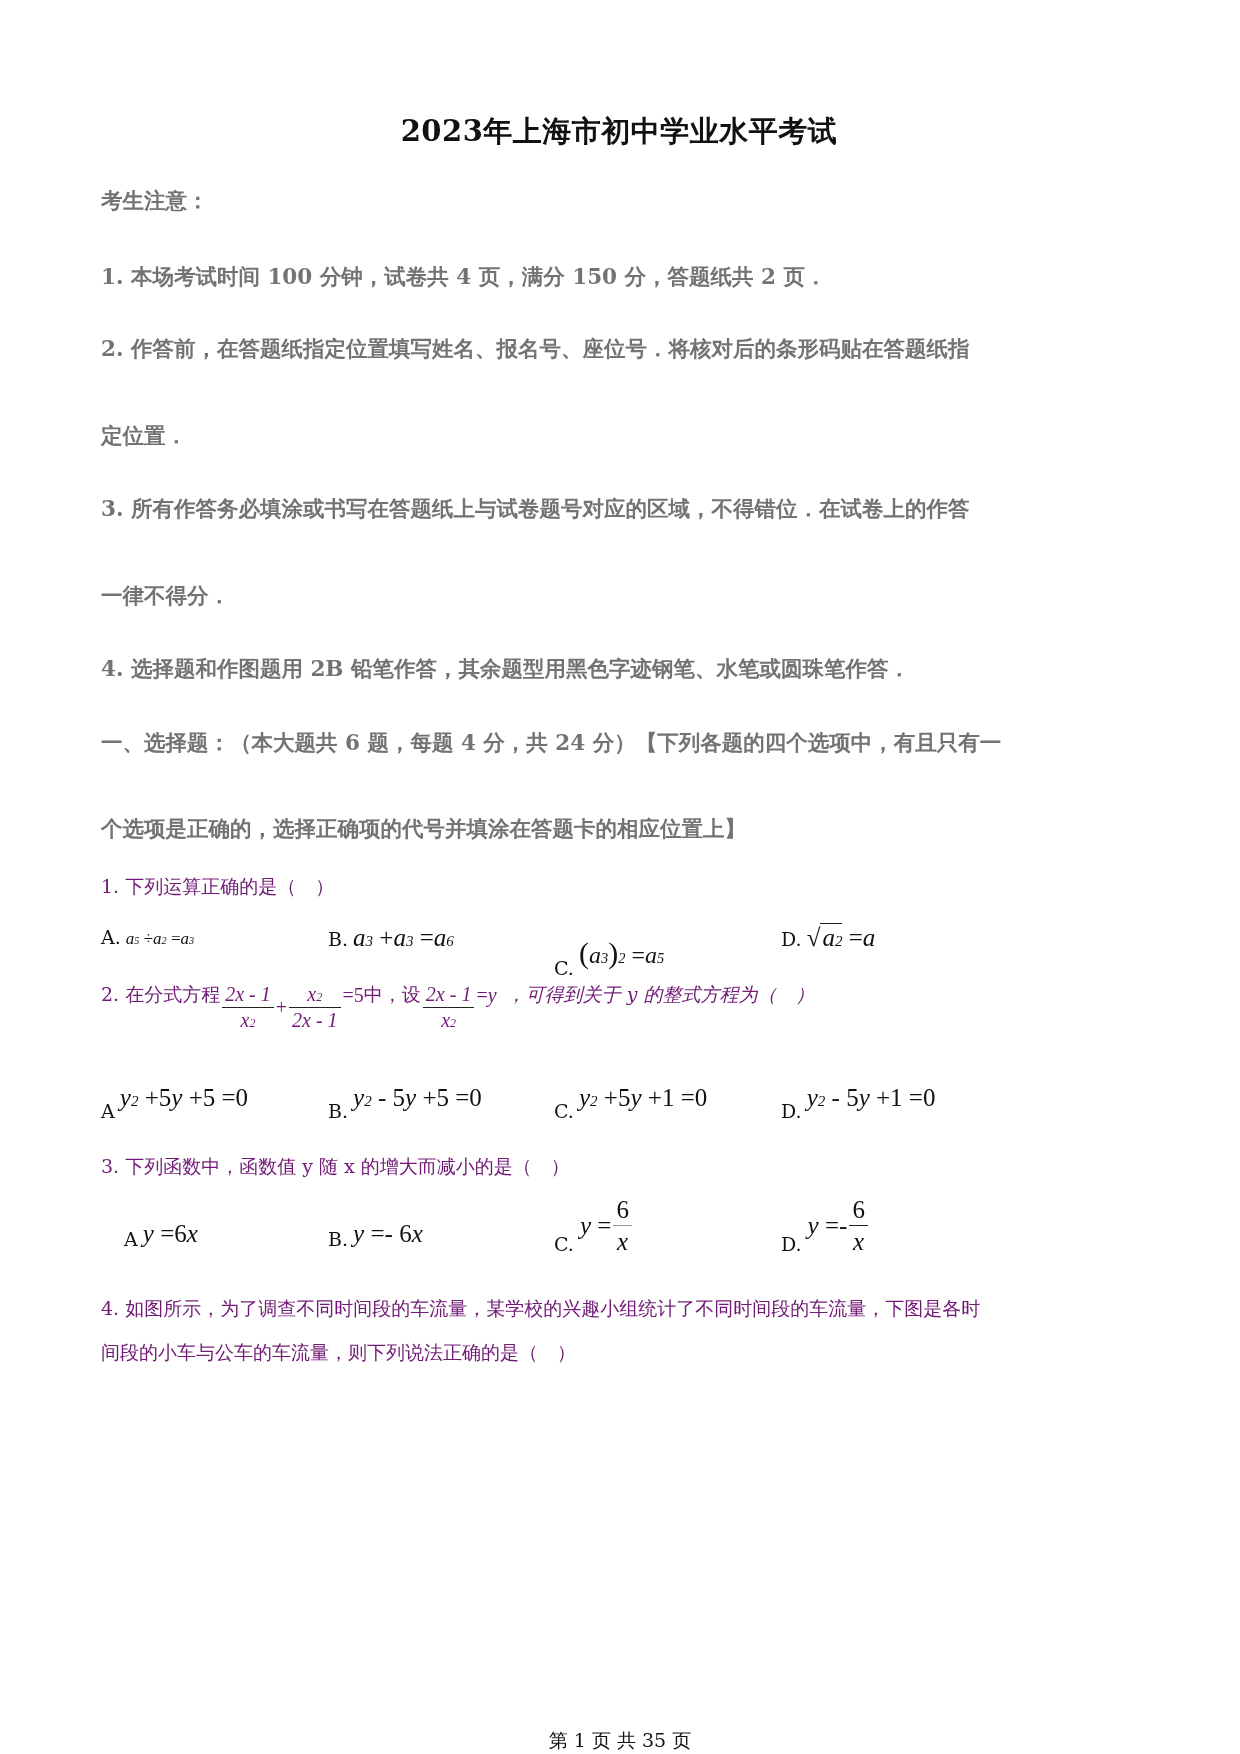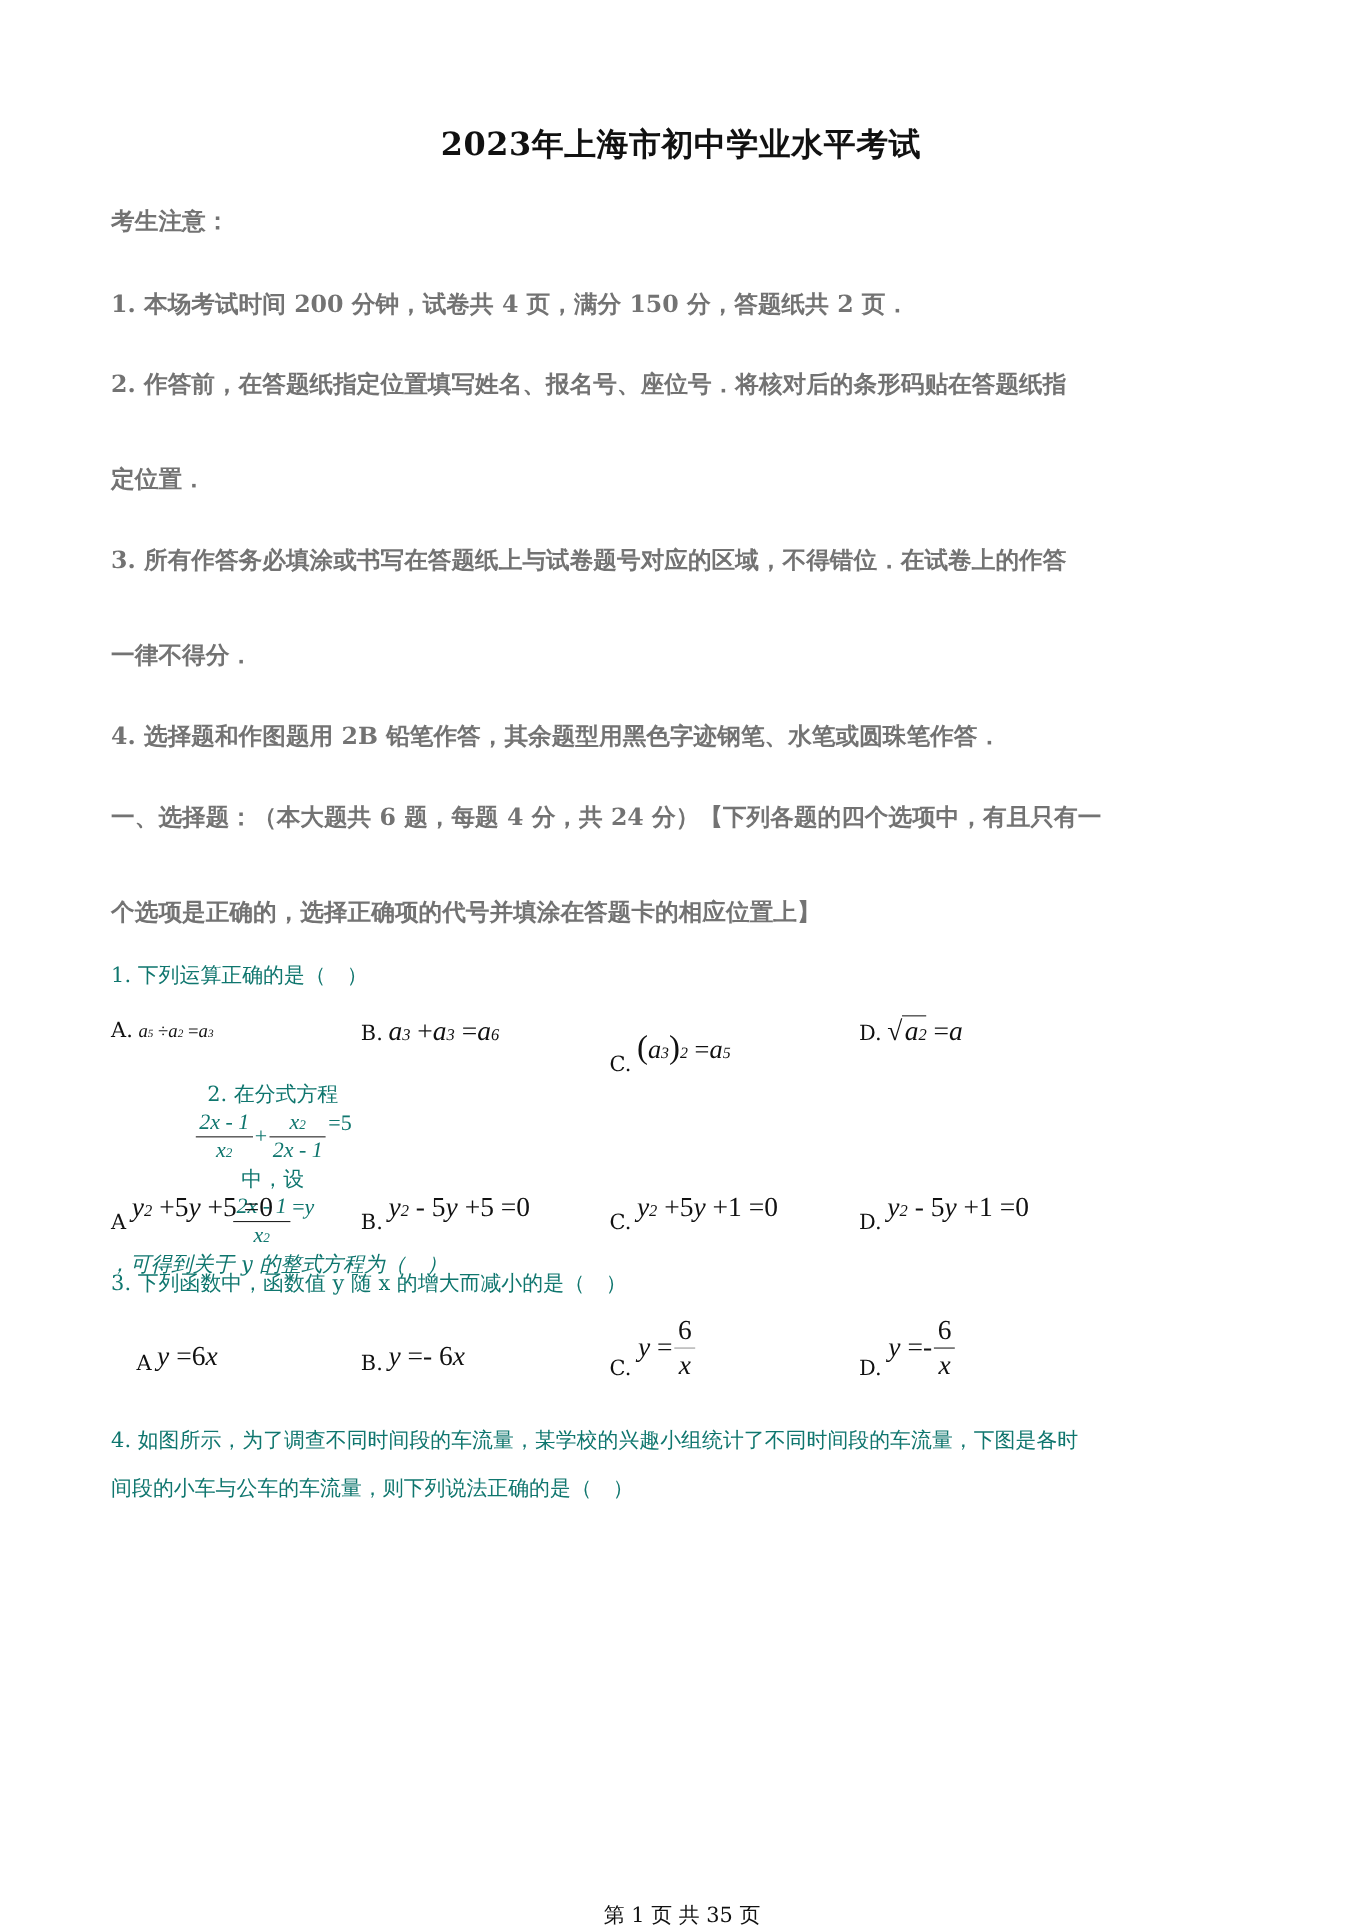--- a/index.html
+++ b/index.html
@@ -6,39 +6,39 @@
   body {
     width: 1240px; height: 1754px; position: relative; overflow: hidden;
     font-family: "DejaVu Serif", "Liberation Serif", serif; color: #111;
   }
   .abs { position: absolute; white-space: nowrap; }
   .title {
     left: 0; width: 1238px; top: 112px; text-align: center;
     font-size: 29px; font-weight: bold; letter-spacing: 0.5px;
   }
   .bold { font-weight: bold; font-size: 21.5px; color: #737373; }
-  .norm { font-size: 19px; color: #0f766e; }
+  .norm { font-size: 19px; color: #701a75; }
   .opt-label { font-size: 19px; }
   .math { font-family: "Liberation Serif", "DejaVu Serif", serif; font-style: italic; font-size: 25px; }
   .math .up { font-style: normal; }
   sup { font-size: 60%; vertical-align: 55%; line-height: 0; }
   .frac { display: inline-block; vertical-align: middle; text-align: center; margin: 0 2px; }
   .frac > span { display: block; line-height: 1.25; padding: 0 3px; }
   .frac .num { border-bottom: 1.2px solid #222; }
   .sqrt { border-top: 1.4px solid #222; padding-left: 2px; }
   .footer { left: 0; width: 1240px; top: 1728px; text-align: center; font-size: 19px; }
 </style>
 </head>
 <body>
 
 <div class="abs title">2023年上海市初中学业水平考试</div>
 
 <div class="abs bold" style="left:101px; top:186px;">考生注意：</div>
 
-<div class="abs bold" style="left:101px; top:262px;">1. 本场考试时间 200 分钟，试卷共 4 页，满分 150 分，答题纸共 2 页．</div>
+<div class="abs bold" style="left:101px; top:262px;">1. 本场考试时间 100 分钟，试卷共 4 页，满分 150 分，答题纸共 2 页．</div>
 <div class="abs bold" style="left:101px; top:334px;">2. 作答前，在答题纸指定位置填写姓名、报名号、座位号．将核对后的条形码贴在答题纸指</div>
 <div class="abs bold" style="left:101px; top:421px;">定位置．</div>
 <div class="abs bold" style="left:101px; top:494px;">3. 所有作答务必填涂或书写在答题纸上与试卷题号对应的区域，不得错位．在试卷上的作答</div>
 <div class="abs bold" style="left:101px; top:581px;">一律不得分．</div>
 <div class="abs bold" style="left:101px; top:654px;">4. 选择题和作图题用 2B 铅笔作答，其余题型用黑色字迹钢笔、水笔或圆珠笔作答．</div>
 
 <div class="abs bold" style="left:101px; top:728px;">一、选择题：（本大题共 6 题，每题 4 分，共 24 分）【下列各题的四个选项中，有且只有一</div>
 <div class="abs bold" style="left:101px; top:814px;">个选项是正确的，选择正确项的代号并填涂在答题卡的相应位置上】</div>
 
 <div class="abs norm" style="left:101px; top:874px;">1. 下列运算正确的是（　）</div>
@@ -53,21 +53,21 @@
 </div>
 <div class="abs" style="left:554px; top:936px;text-align:right;">
   <span class="opt-label" style="position:relative; top:12px;">C.</span>
   <span class="math" style="font-size:24px;"><span class="up" style="font-size:30px;">(</span>a<sup>3</sup><span class="up" style="font-size:30px;">)</span><sup>2</sup> <span class="up">=</span>a<sup>5</sup></span>
 </div>
 <div class="abs" style="left:781px; top:924px;">
   <span class="opt-label">D.</span>
   <span class="math"><span class="up">√</span><span class="sqrt">a<sup>2</sup></span> <span class="up">=</span>a</span>
 </div>
 
-<div class="abs norm" style="left:89px; top:982px; display:flex; align-items:center;flex-direction:column;">
+<div class="abs norm" style="left:101px; top:982px; display:flex; ">
   <span>2. 在分式方程</span>
   <span class="math" style="font-size:20px; display:inline-flex; align-items:center;">
     <span class="frac">
         <span class="num">2x <span class="up">-</span> 1</span>
         <span>x<sup>2</sup></span>
       </span>
     <span class="up">+</span>
     <span class="frac">
         <span class="num">x<sup>2</sup></span>
         <span>2x <span class="up">-</span> 1</span>

